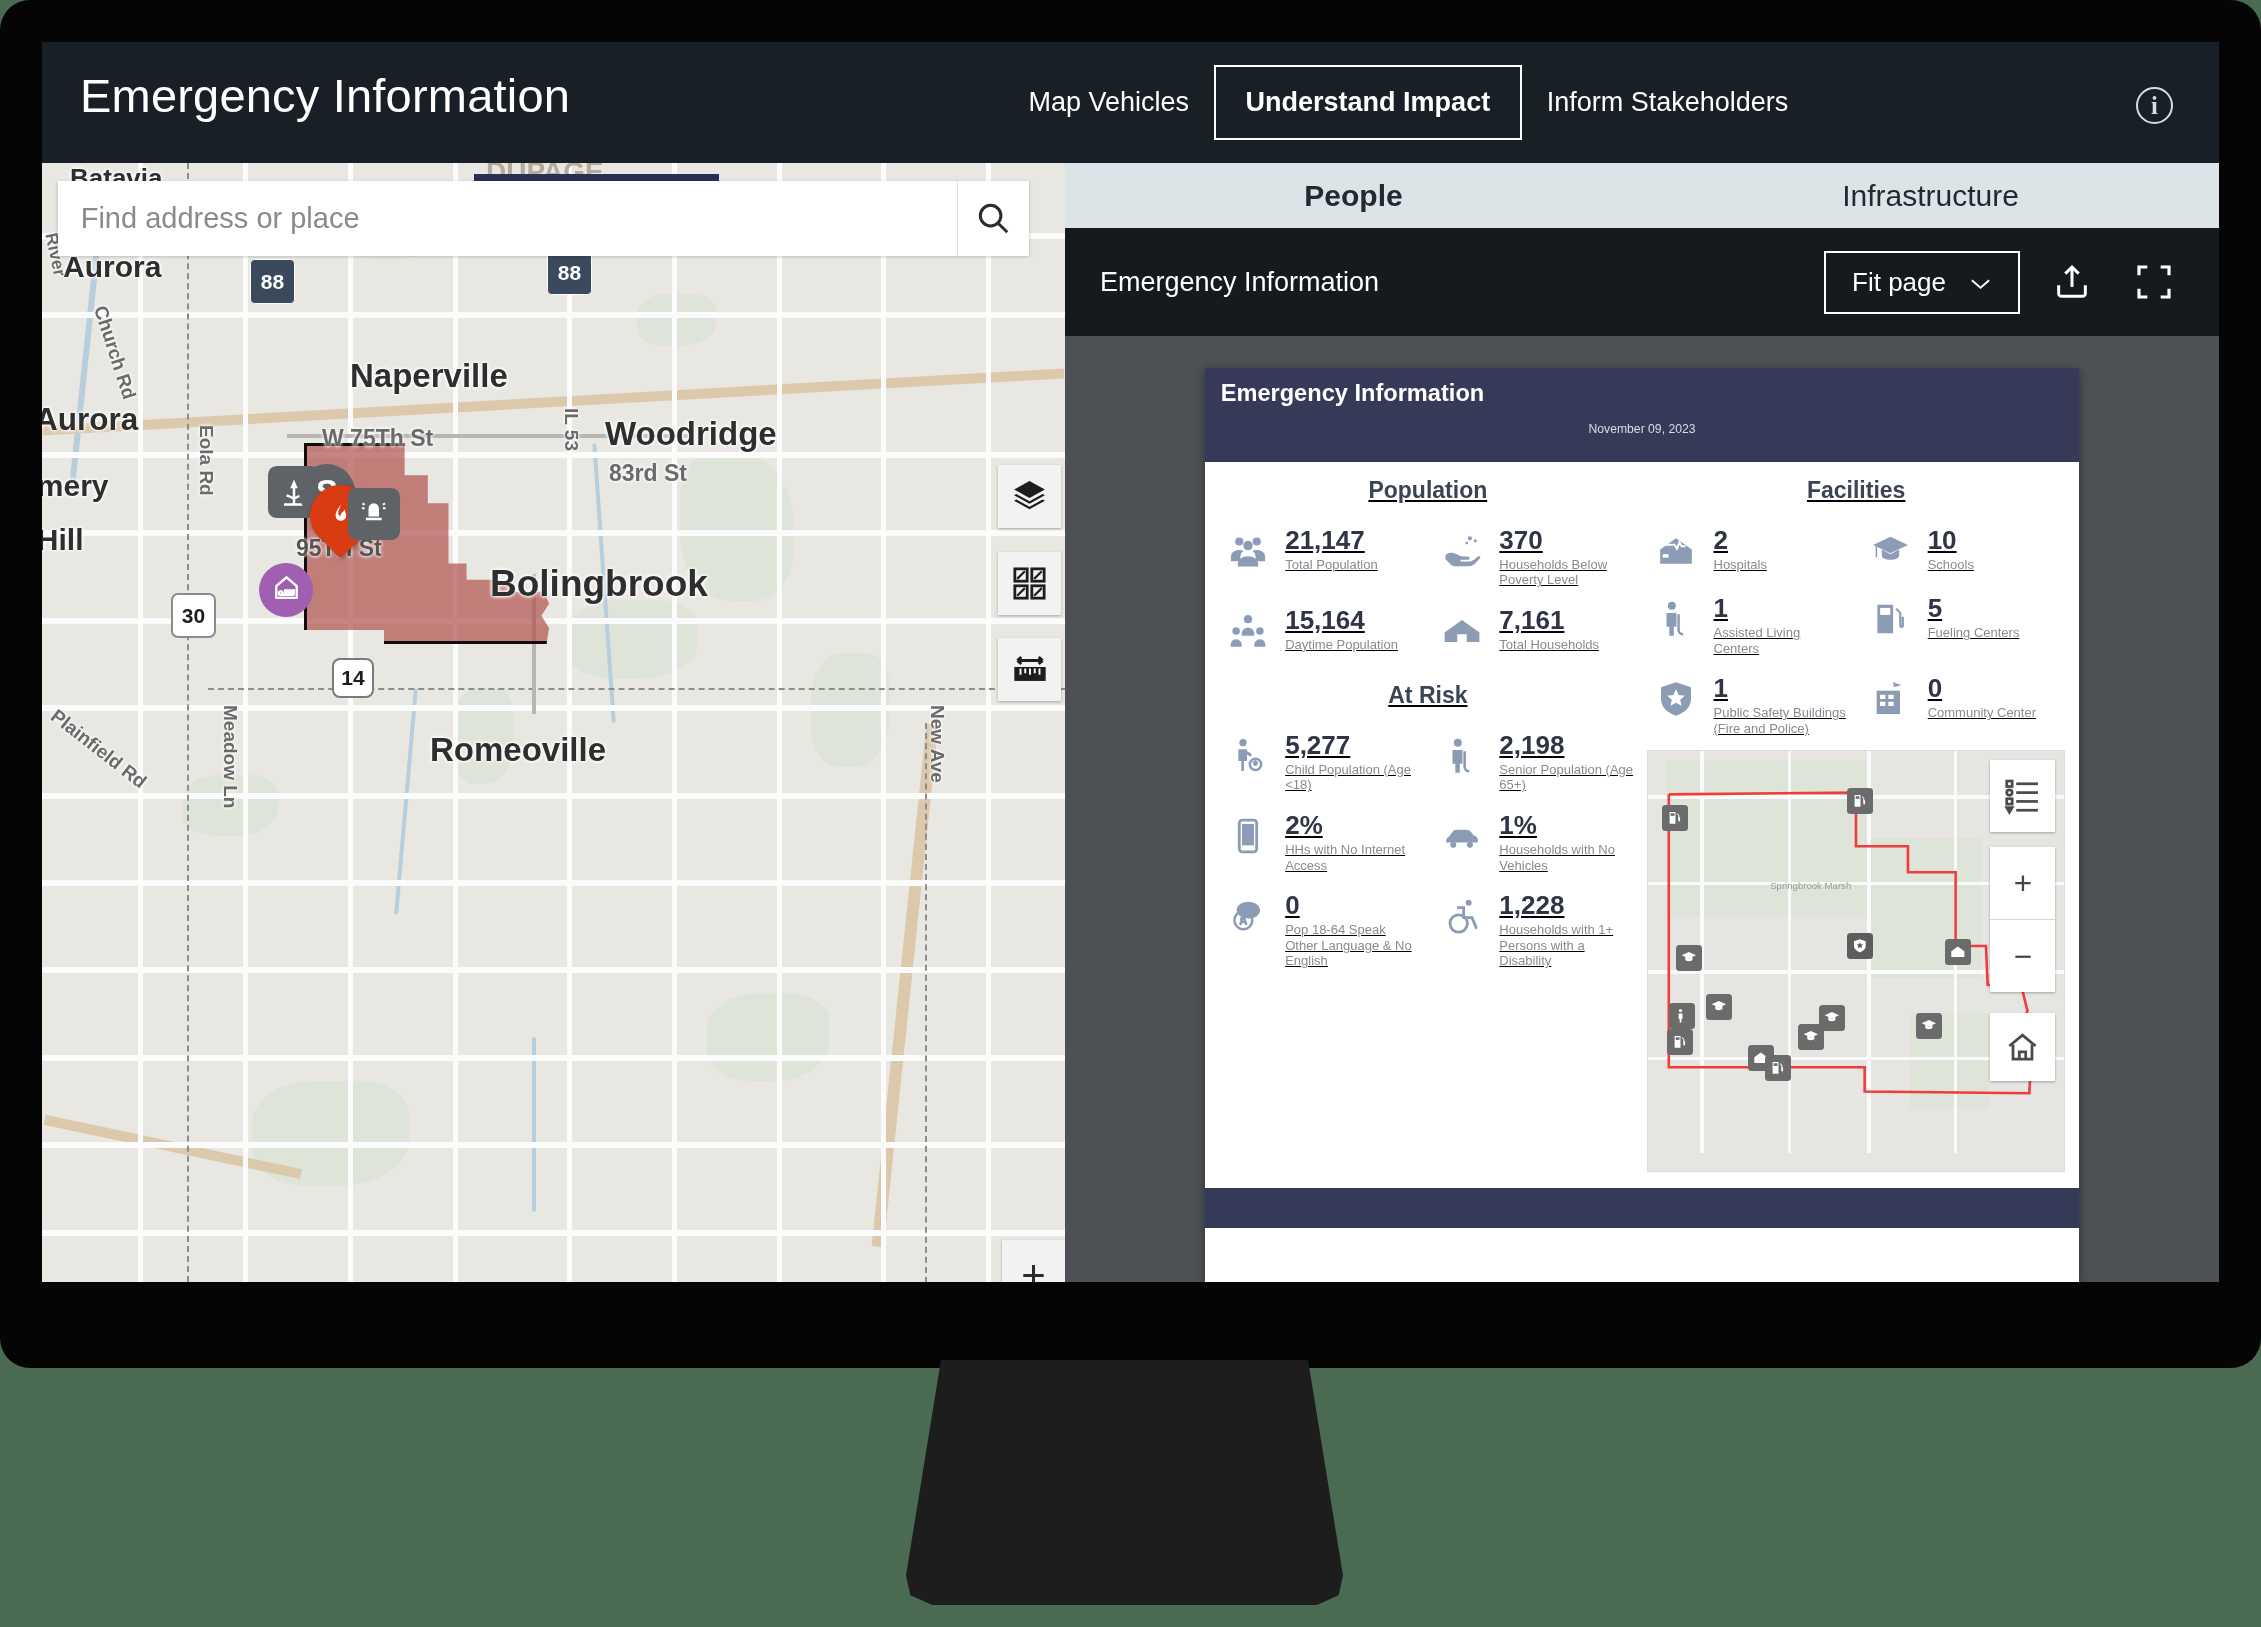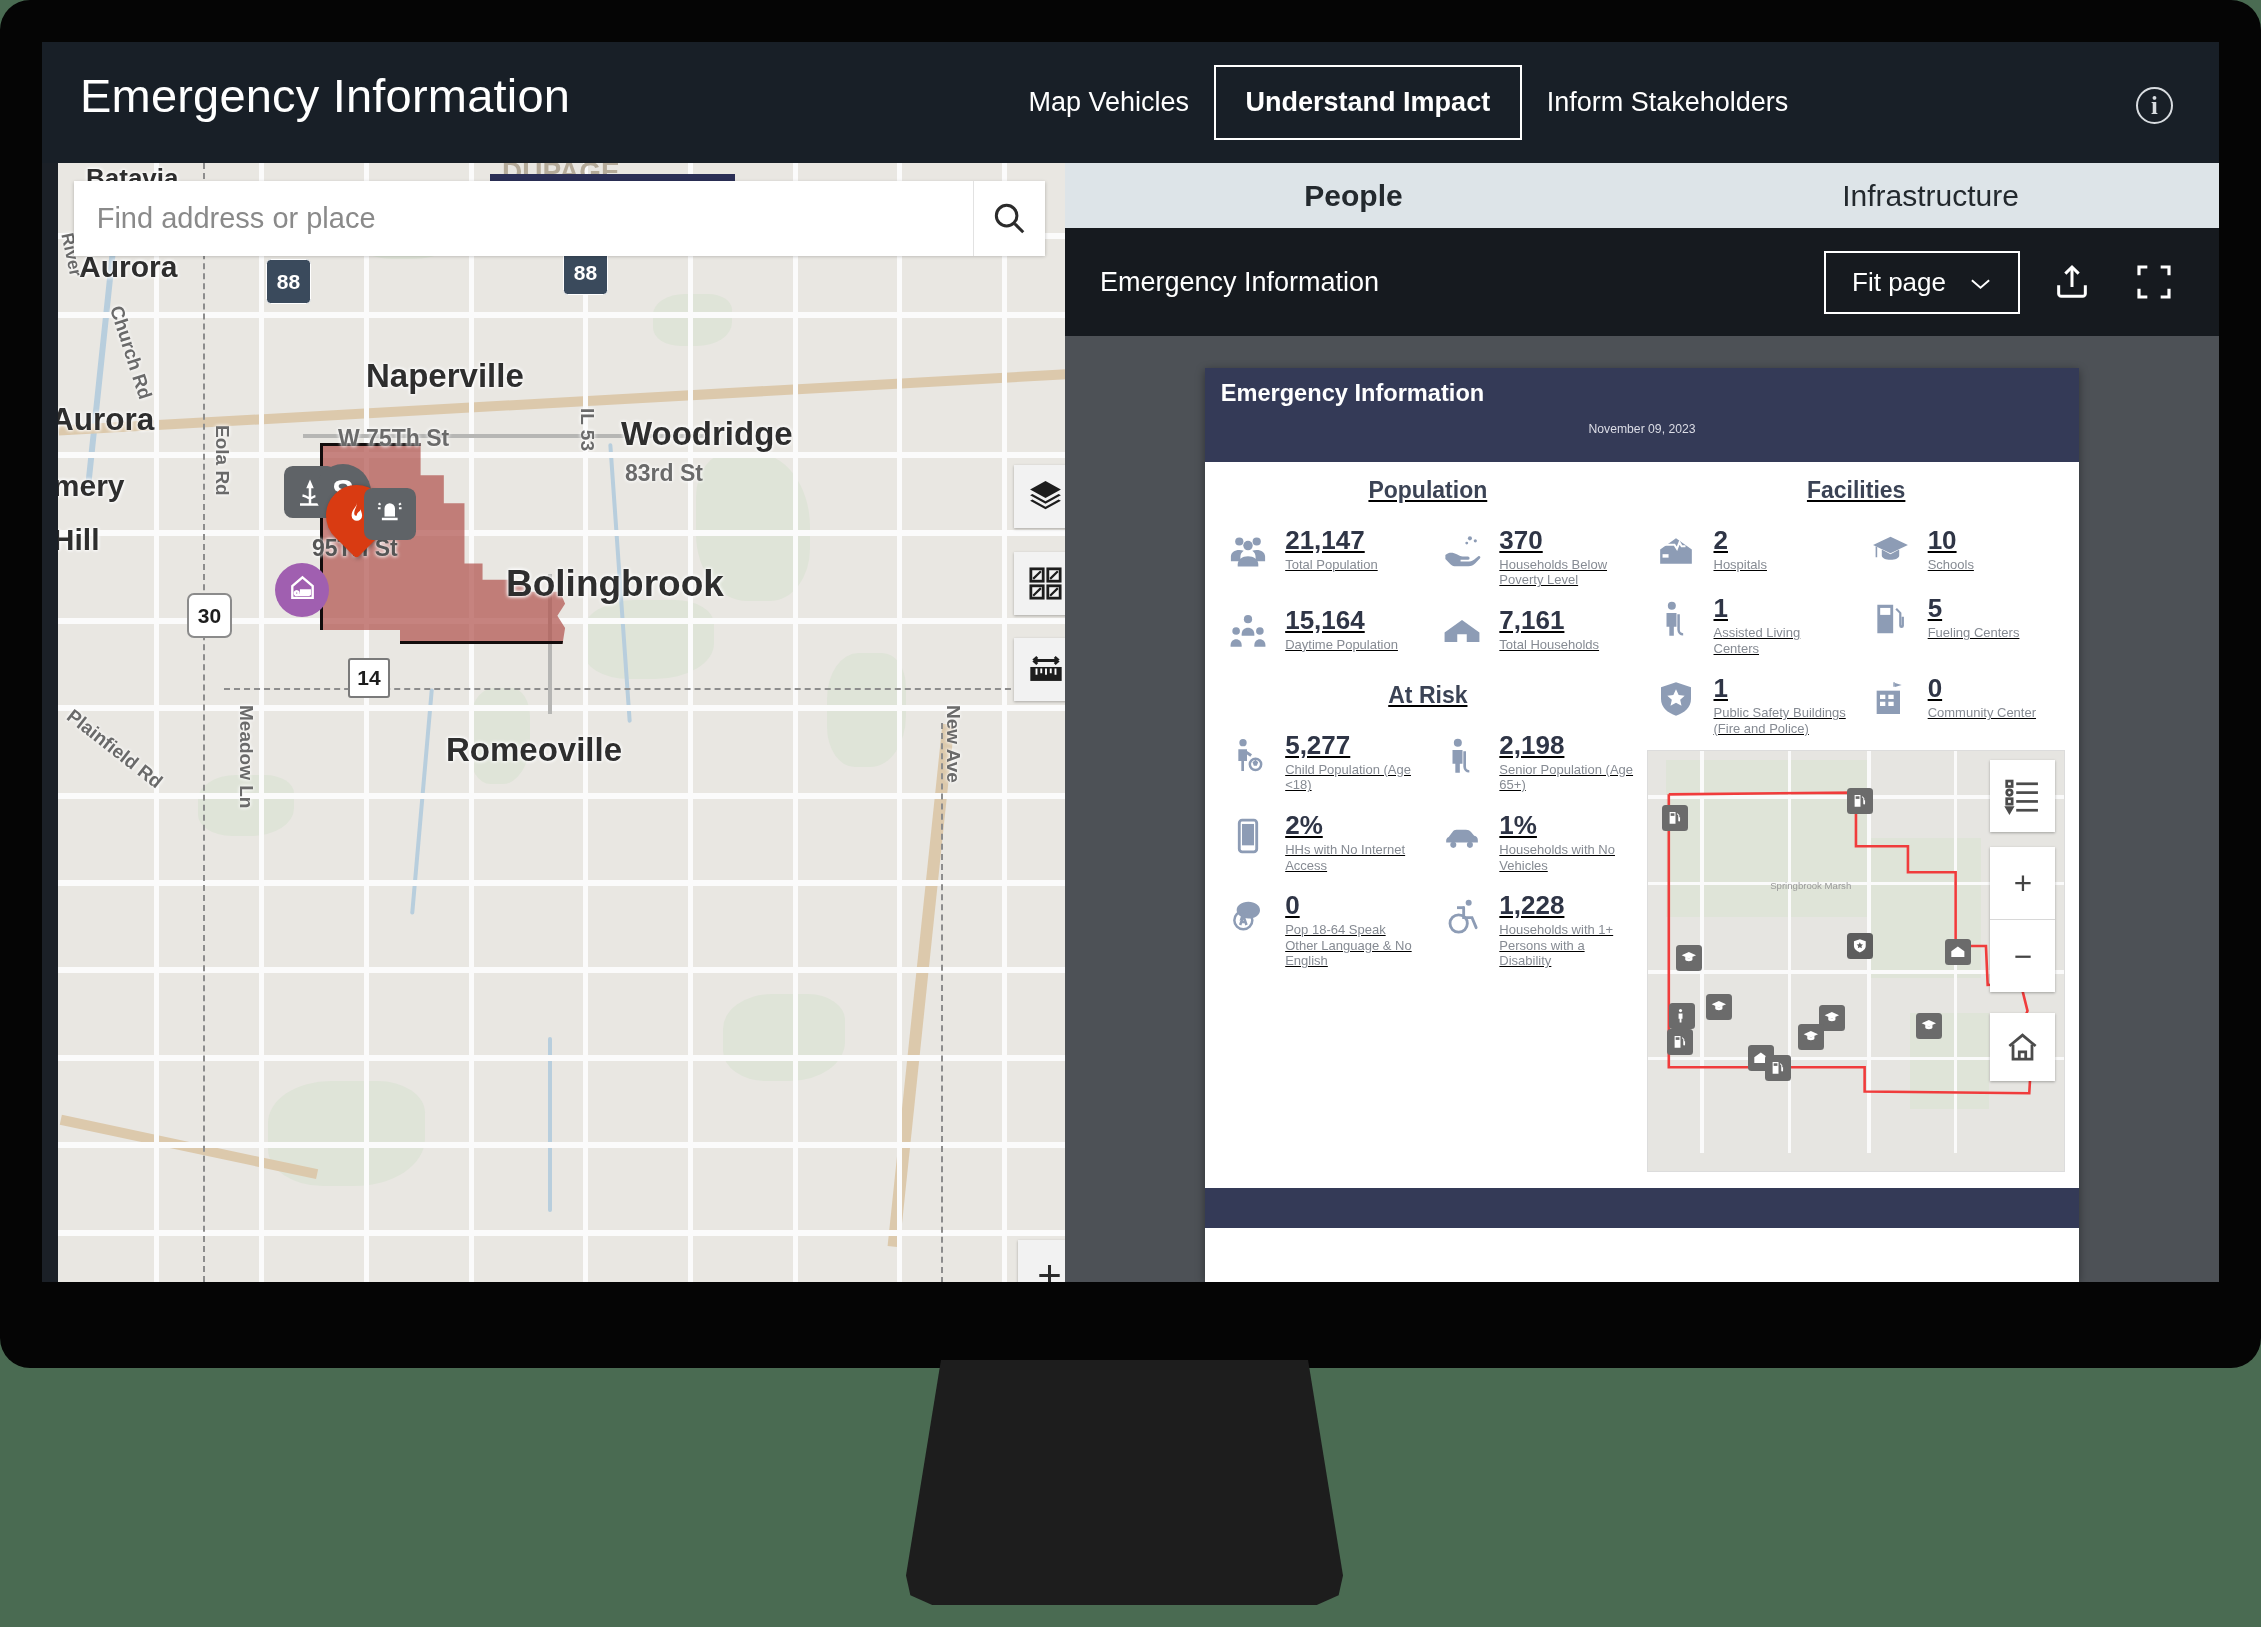--- a/index.html
+++ b/index.html
@@ -47,21 +47,21 @@
   .info-icon {
     position: absolute; left: 2094px; top: 45px; width: 37px; height: 37px;
     border: 2.6px solid #d8dce0; border-radius: 50%;
     display: flex; align-items: center; justify-content: center;
     color: #d8dce0; font-size: 24.5px; font-weight: bold; font-family: "Liberation Serif", serif;
     cursor: pointer;
   }
 
   
   .map-panel {
-    position: absolute; left: 16px; top: 121px; width: 1023px; height: 1119px;
+    position: absolute; left: 0; top: 121px; width: 1023px; height: 1119px;
     background: #eceae6; overflow: hidden;
   }
   .map-bg {
     position: absolute; inset: 0;
     background:
       linear-gradient(transparent 0, transparent 100%),
       #e9e7e2;
   }
   .greenpatch { position: absolute; background: #dfe4d8; border-radius: 40% 30% 45% 35%; }
   .road { position: absolute; background: #fdfdfd; }
@@ -91,21 +91,21 @@
   .shield {
     position: absolute; width: 45px; height: 45px; background: #3a4a5c;
     color: #fff; font-size: 21px; font-weight: bold;
     display: flex; align-items: center; justify-content: center;
     border-radius: 4.4px; border: 1.7px solid #fff;
   }
   .shield.us {
     background: #fff; color: #1d1d1d; border: 2.6px solid #8b8b8b; border-radius: 7px;
   }
   .shield.st {
-    background: #fff; color: #1d1d1d; border: 2.6px solid #7a7a7a; border-radius: 3px;
+    background: #fff; color: #1d1d1d; border: 2.6px solid #7a7a7a; border-radius: 8px;
     width: 42px; height: 40px;
   }
 
   .marker {
     position: absolute; width: 52px; height: 52px; border-radius: 8.7px;
     background: #5f6367; display: flex; align-items: center; justify-content: center;
     color: #fff; cursor: pointer;
   }
   .marker.round { border-radius: 50%; }
   .marker.fire {

